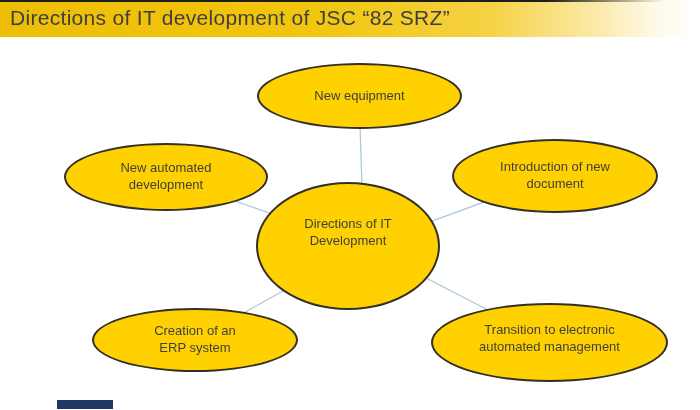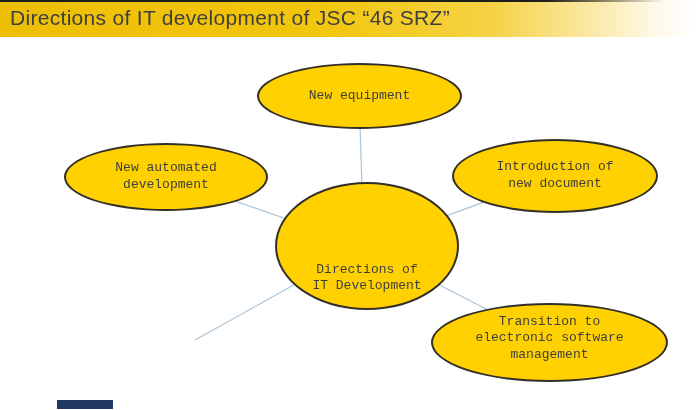--- a/index.html
+++ b/index.html
@@ -33,21 +33,21 @@
     position: absolute;
     left: 10px; top: 6px;
     font-size: 21px;
     font-weight: 400;
     letter-spacing: 0.3px;
     color: #3f3f3f;
     white-space: nowrap;
   }
 
   
-  .diagram { position: absolute; left: 0; top: 0; width: 700px; height: 410px; font-family: Liberation Mono, monospace; }
+  .diagram { position: absolute; left: 0; top: 0; width: 700px; height: 410px; }
   .connector-svg { position: absolute; left: 0; top: 0; z-index: 0; }
 
   .node {
     position: absolute;
     z-index: 1;
     border-radius: 50%;
     background: #ffd100;
     border: 2px solid #332f26;
     display: flex;
     align-items: center;
@@ -55,21 +55,21 @@
     text-align: center;
     color: #3f3f3f;
     font-size: 13px;
     line-height: 1.28;
   }
   .node span { display: inline-block; }
 
   .n-top          { left: 257px; top: 63px;  width: 205px; height: 66px; }
   .n-left         { left: 64px;  top: 143px; width: 204px; height: 68px; }
   .n-right        { left: 452px; top: 139px; width: 206px; height: 74px; }
-  .n-center       { left: 275px; top: 182px; width: 184px; height: 128px; align-items: flex-end; }
+  .n-center       { left: 256px; top: 182px; width: 184px; height: 128px; }
   .n-bottom-left  { left: 92px;  top: 308px; width: 206px; height: 64px; }
   .n-bottom-right { left: 431px; top: 303px; width: 237px; height: 79px; }
 
   .n-left span         { max-width: 140px; }
   .n-right span        { max-width: 132px; }
   .n-center span       { max-width: 112px; position: relative; top: -13px; }
   .n-bottom-left span  { max-width: 104px; }
   .n-bottom-right span { max-width: 156px; position: relative; top: -4px; }
 
   
@@ -80,21 +80,21 @@
     background: #1f3864;
   }
 </style>
 </head>
 <body>
 
 <div class="slide">
 
   <header class="title-bar">
     <div class="title-topline"></div>
-    <h1 class="slide-title">Directions of IT development of JSC “46 SRZ”</h1>
+    <h1 class="slide-title">Directions of IT development of JSC “82 SRZ”</h1>
   </header>
 
   <div class="diagram">
 
     <svg class="connector-svg" width="700" height="410" viewBox="0 0 700 410">
       <g stroke="#a8c5db" stroke-width="1.2">
         <line x1="364" y1="246" x2="359" y2="96"></line>
         <line x1="364" y1="246" x2="166" y2="177"></line>
         <line x1="364" y1="246" x2="555" y2="176"></line>
         <line x1="364" y1="246" x2="195" y2="340"></line>
@@ -111,22 +111,25 @@
     </div>
 
     <div class="node n-right">
       <span>Introduction of new document</span>
     </div>
 
     <div class="node n-center">
       <span>Directions of IT Development</span>
     </div>
 
+    <div class="node n-bottom-left">
+      <span>Creation of an ERP system</span>
+    </div>
 
     <div class="node n-bottom-right">
-      <span>Transition to electronic software management</span>
+      <span>Transition to electronic automated management</span>
     </div>
 
   </div>
 
   <div class="footer-accent"></div>
 
 </div>
 
 </body></html>

